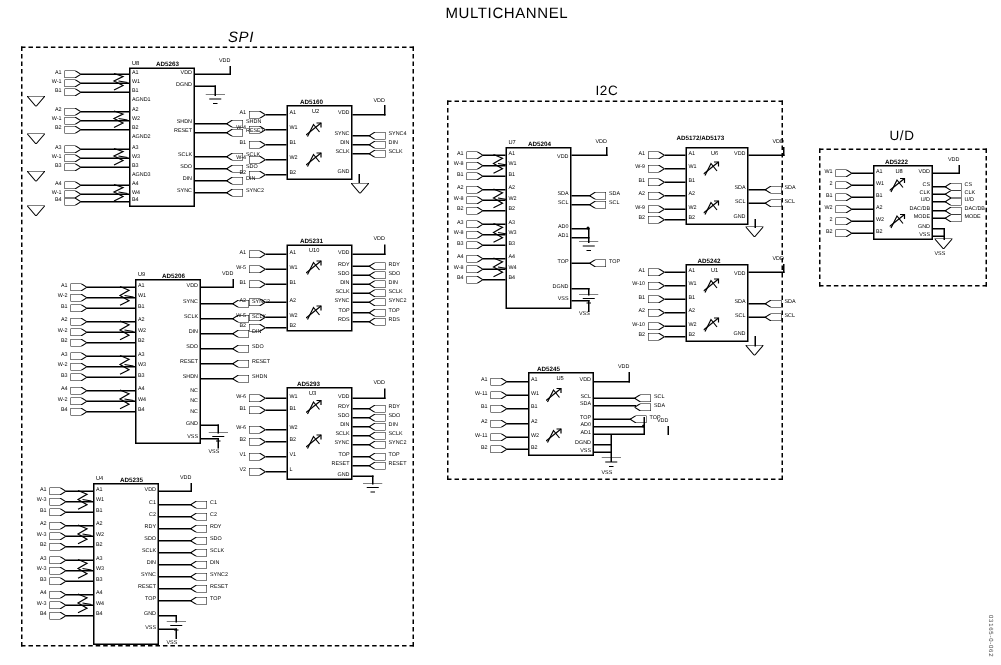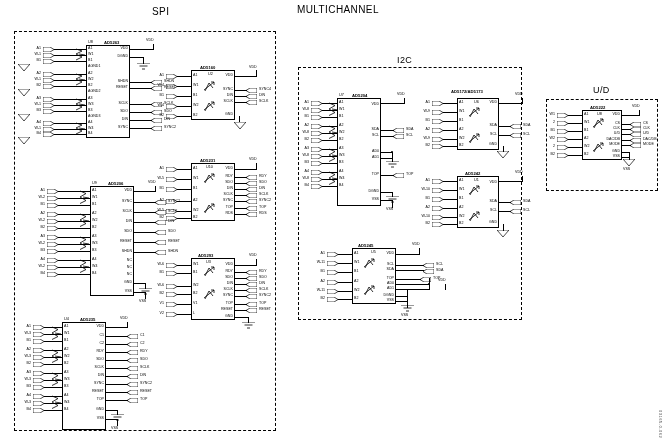--- a/index.html
+++ b/index.html
@@ -48,21 +48,21 @@
 
   
   .wm{position:absolute;right:4px;bottom:5px;font-size:4px;color:#444;
       writing-mode:vertical-rl;text-orientation:mixed;letter-spacing:.5px;}
 </style>
 </head>
 <body>
 
 <div id="sheet">
 
-  <div class="section-title big" style="left:152px;top:6px;">SPI</div>
+  <div class="section-title big" style="left:152px;top:20px;font-style:italic;">SPI</div>
   <div class="section-title big" style="left:297px;top:4px;">MULTICHANNEL</div>
   <div class="section-title" style="left:397px;top:55px;">I2C</div>
   <div class="section-title" style="left:593px;top:85px;">U/D</div>
 
   <div class="dashed-box" style="left:14px;top:31px;width:262px;height:400px;"></div>
   <div class="dashed-box" style="left:298px;top:67px;width:224px;height:253px;"></div>
   <div class="dashed-box" style="left:546px;top:99px;width:112px;height:92px;"></div>
 
   <div class="ic" style="left:86px;top:45px;width:44px;height:93px;"></div>
   <div class="ic-name" style="left:104px;top:40px;">AD5263</div>

